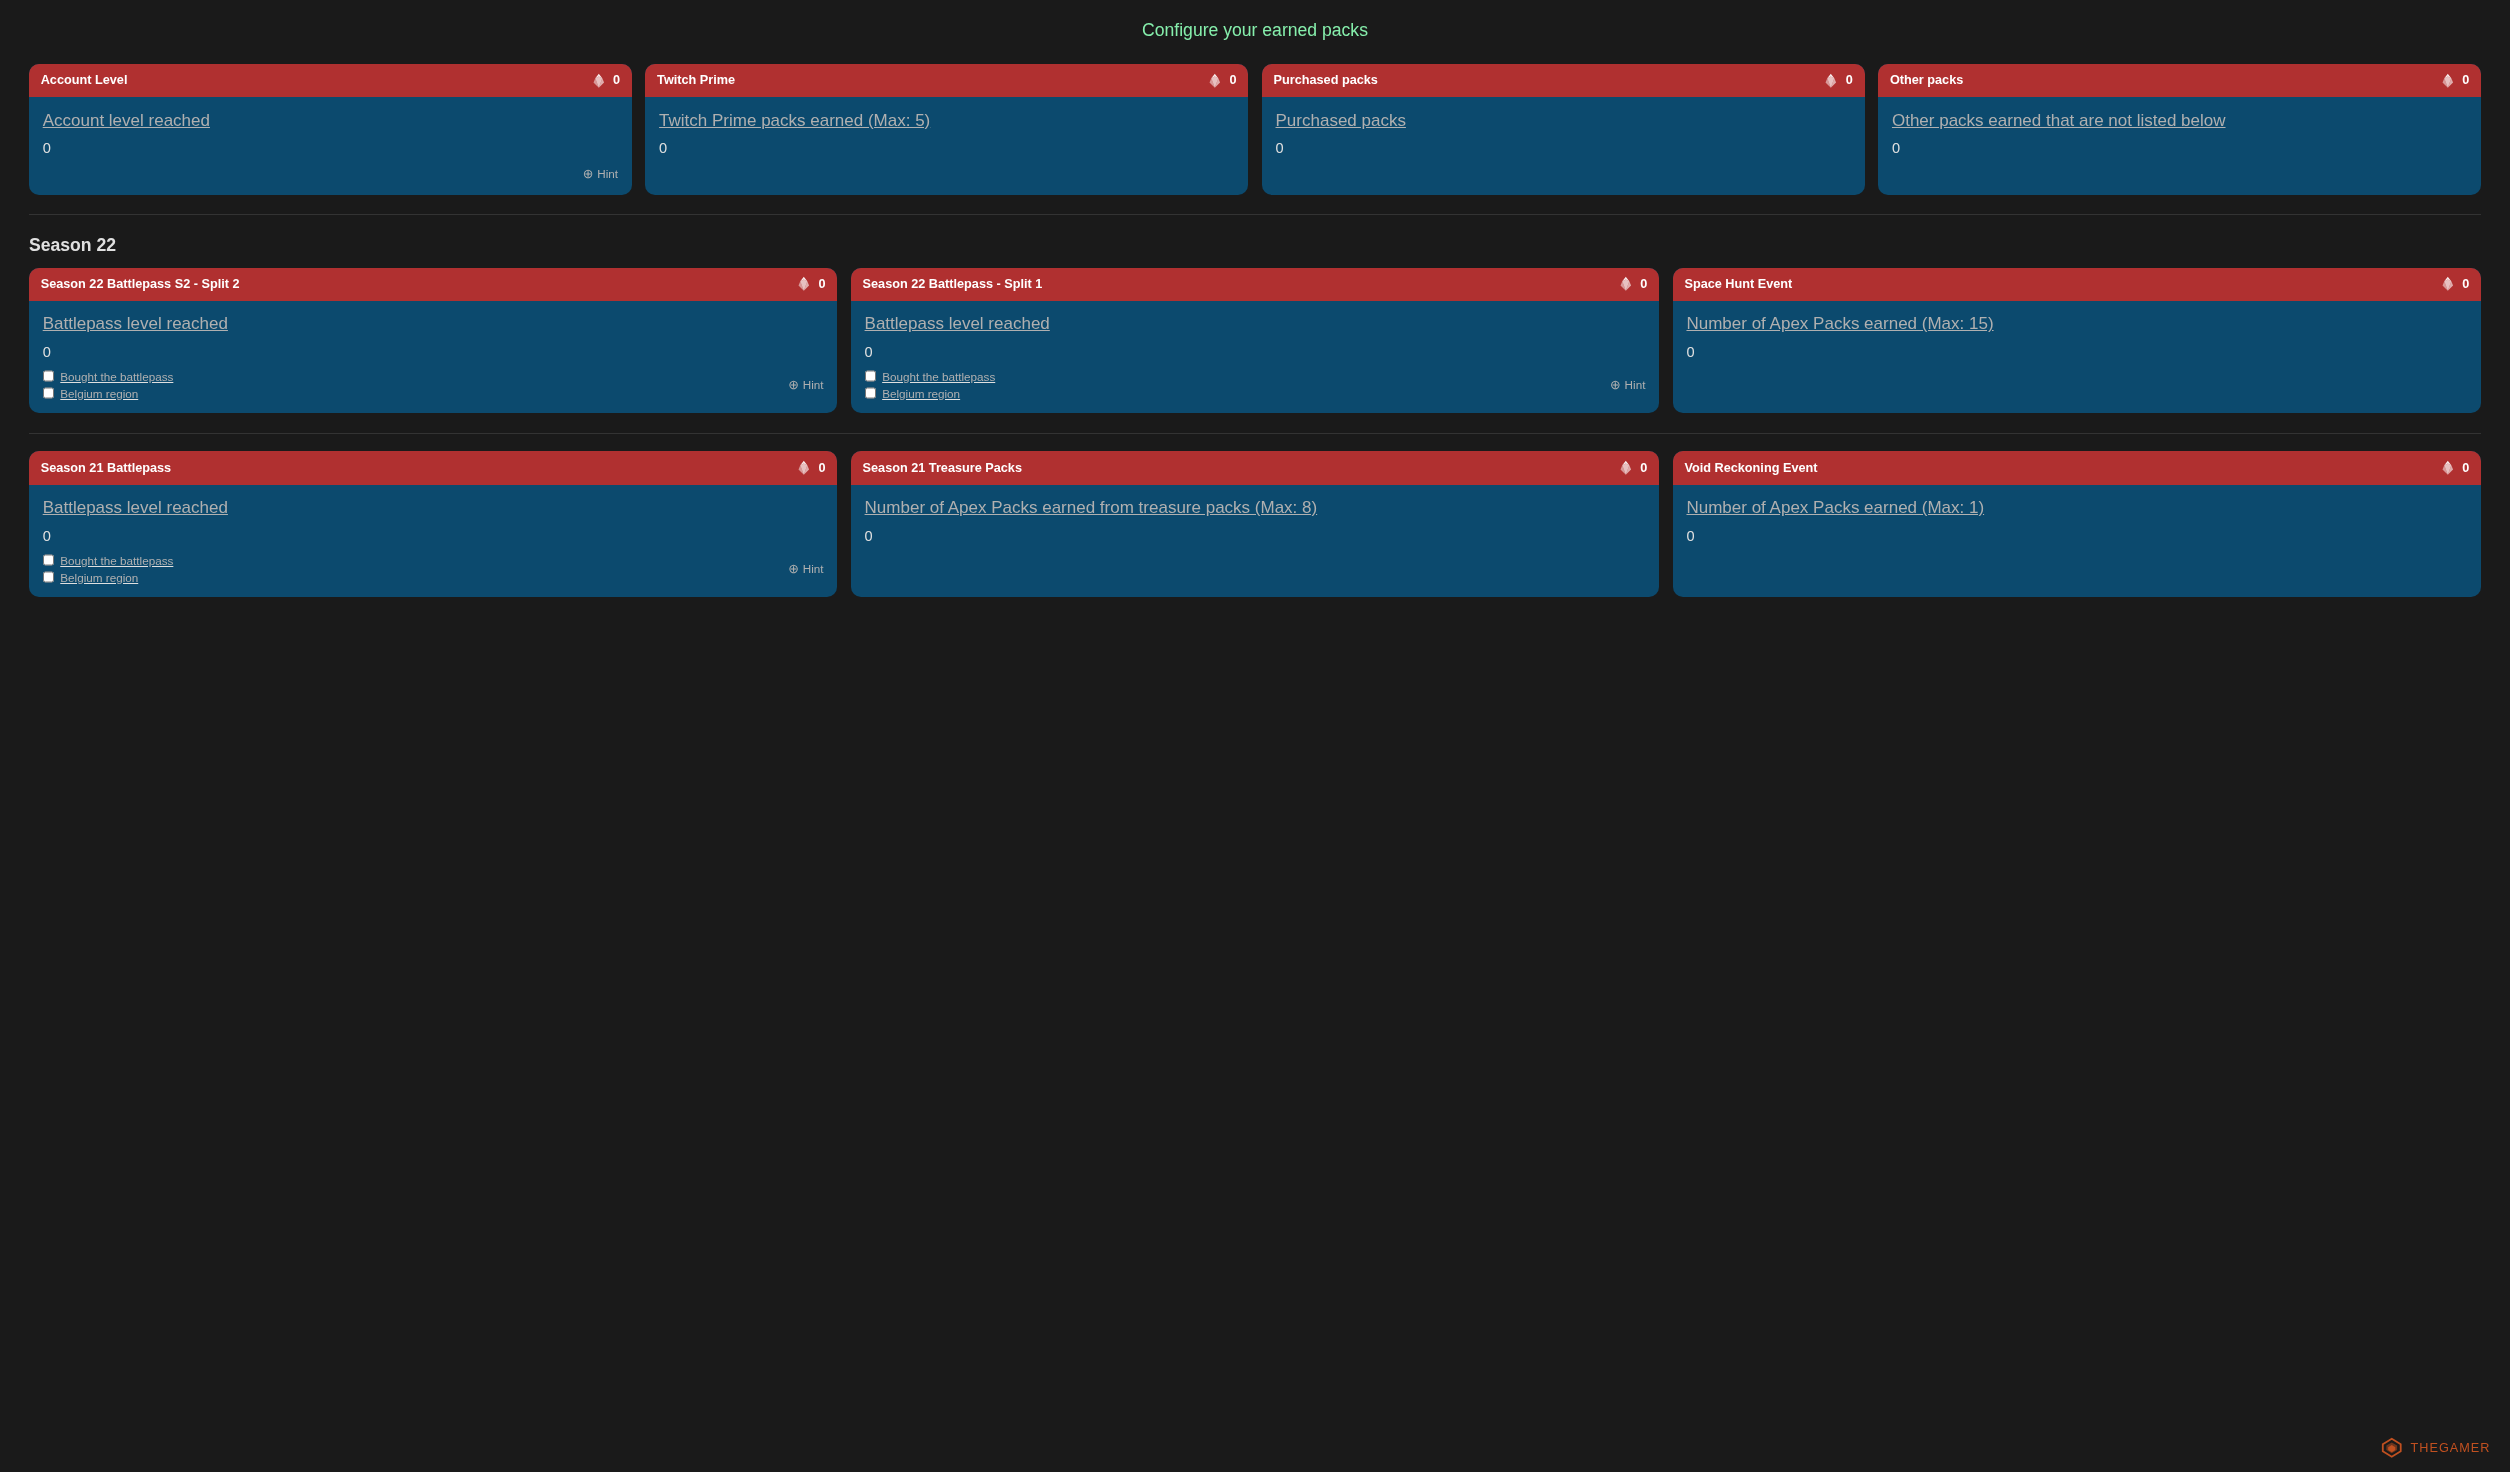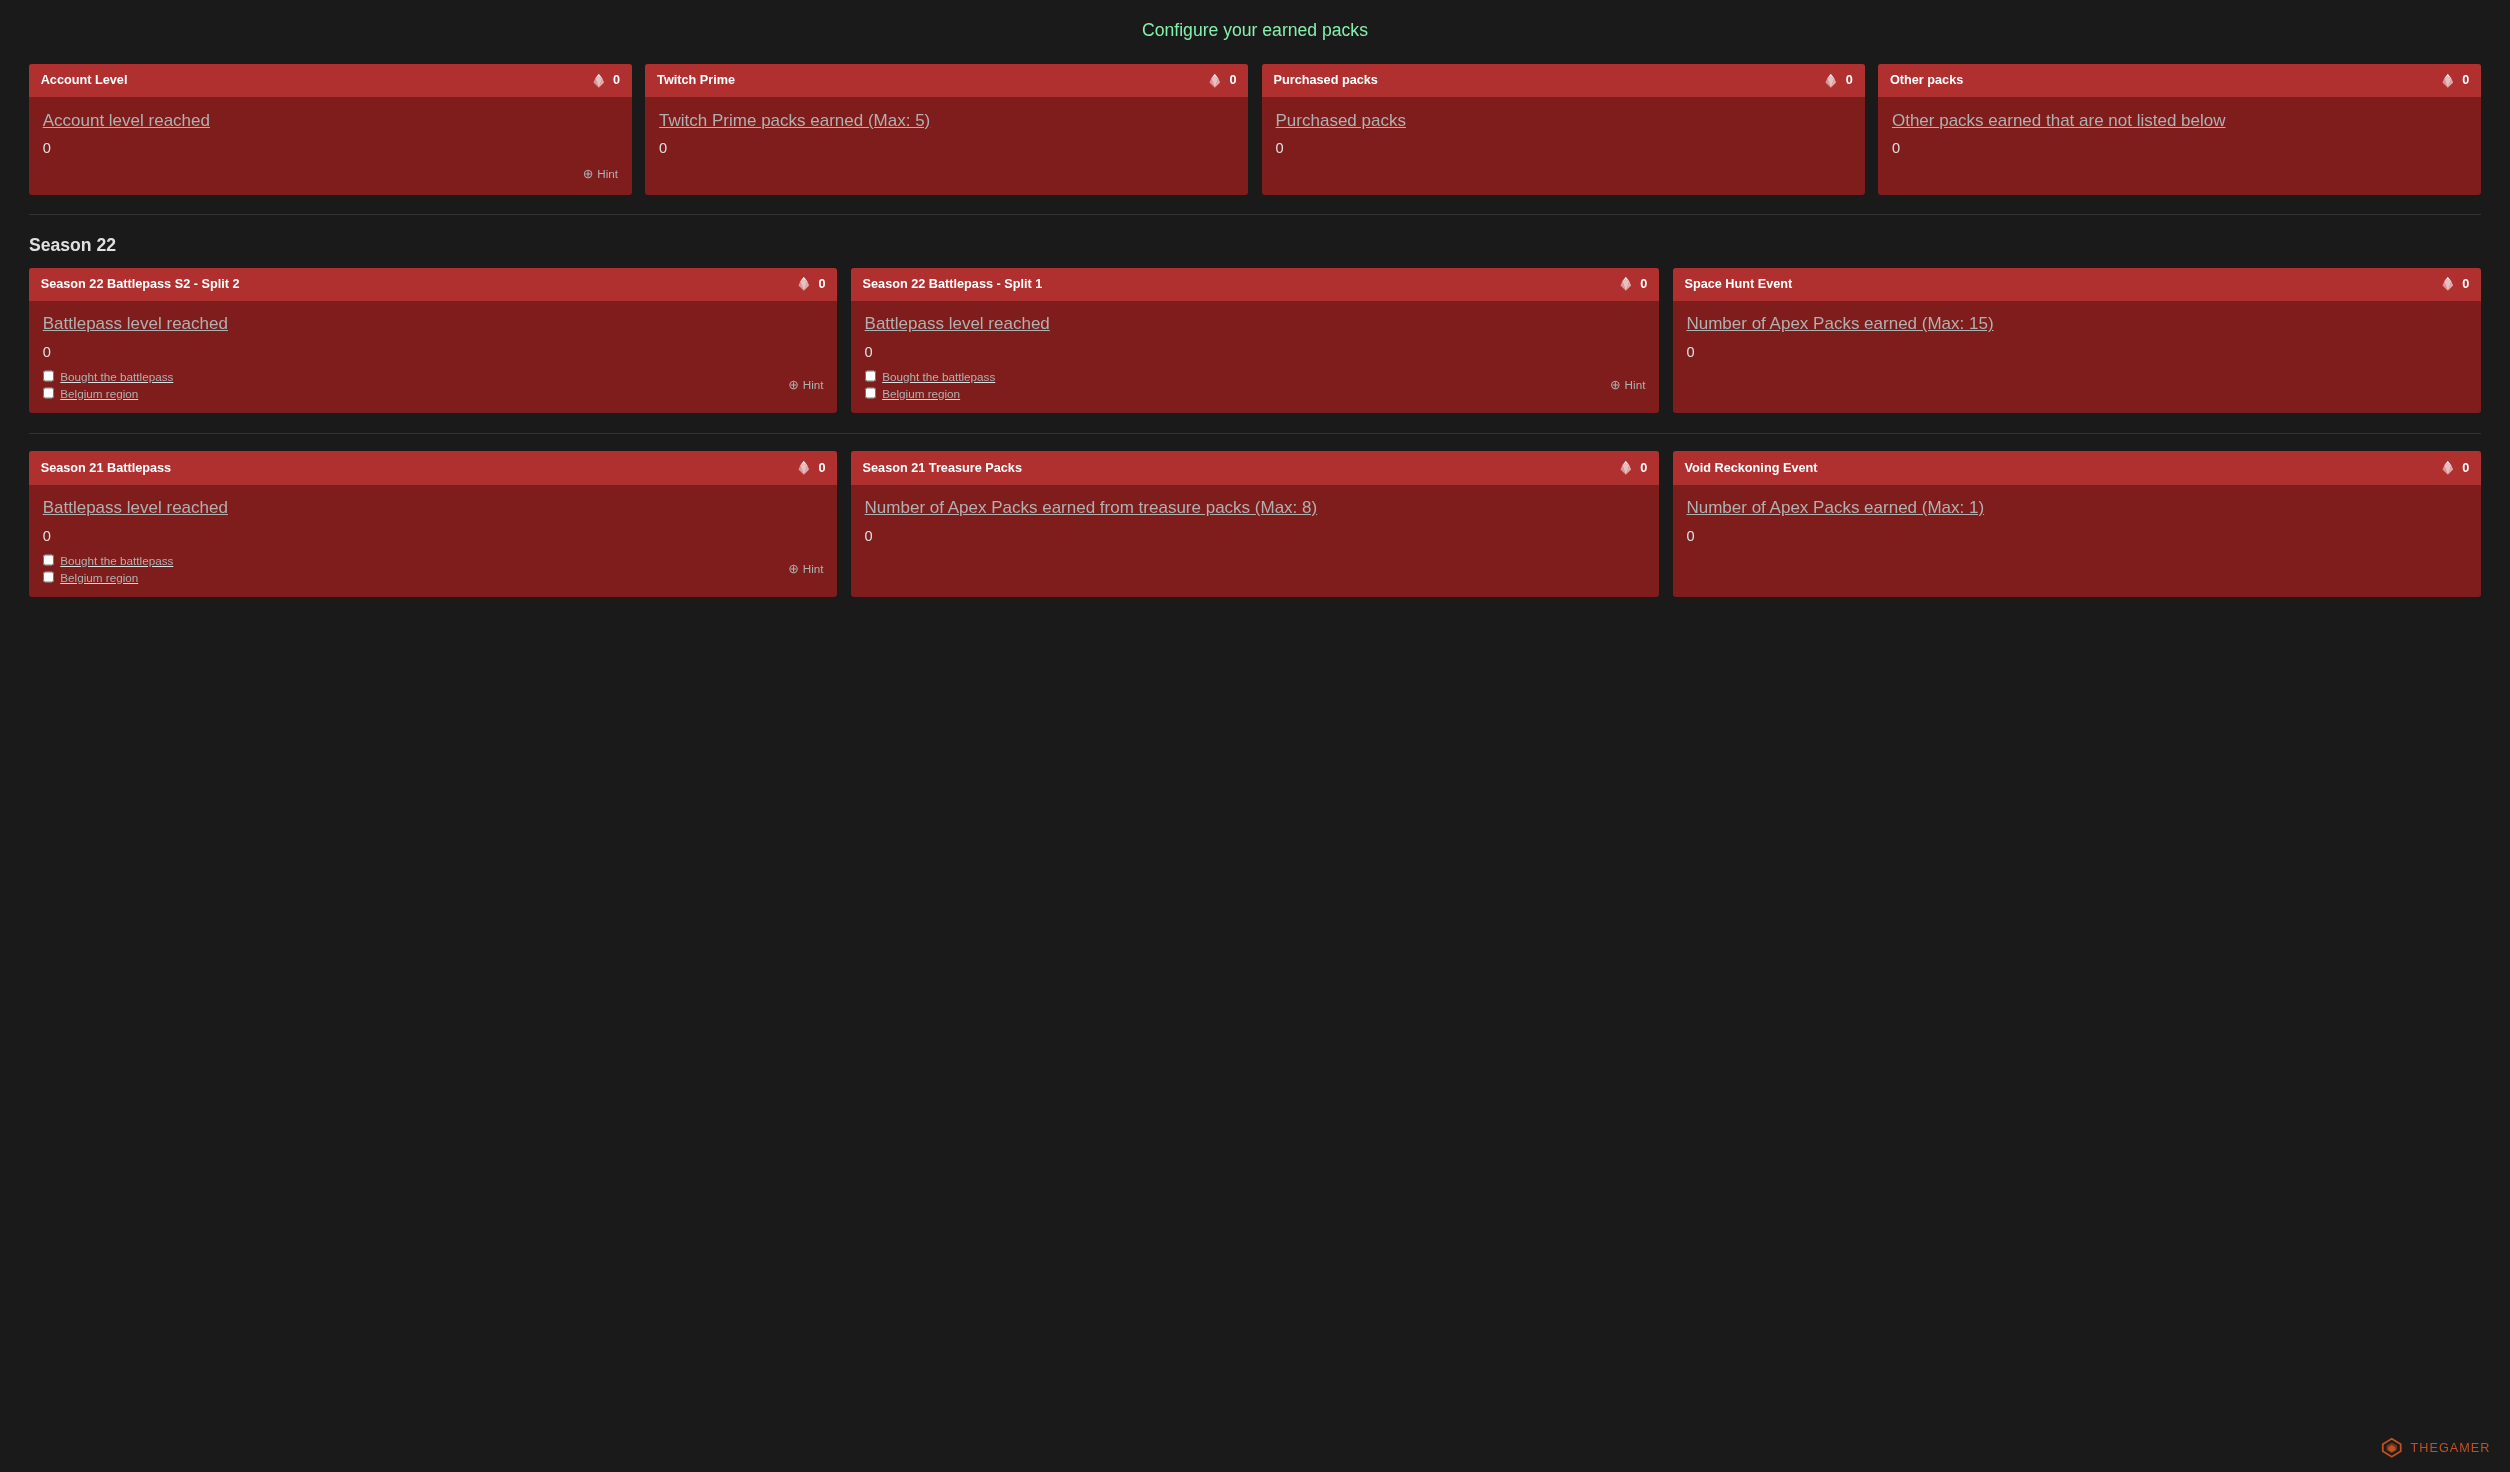--- a/index.html
+++ b/index.html
@@ -25,22 +25,22 @@
       margin-bottom: 11.7px;
       margin-top: 19.5px;
     }
     .cards-row {
       display: flex;
       gap: 13.7px;
       margin-bottom: 19.5px;
       flex-wrap: wrap;
     }
     .card {
-      background: #7f1d1d;
-      border-radius: 3px;
+      background: #0c4a6e;
+      border-radius: 10px;
       overflow: hidden;
       flex: 1;
       min-width: 195px;
     }
     .card-header {
       background: #b03030;
       display: flex;
       align-items: center;
       justify-content: space-between;
       padding: 7.8px 11.7px;

